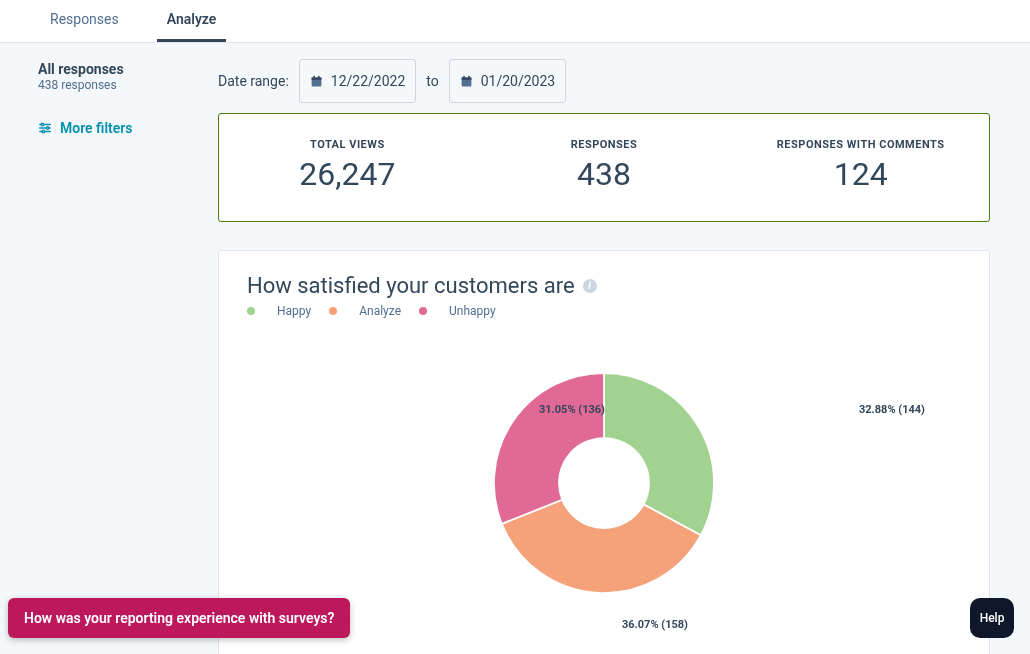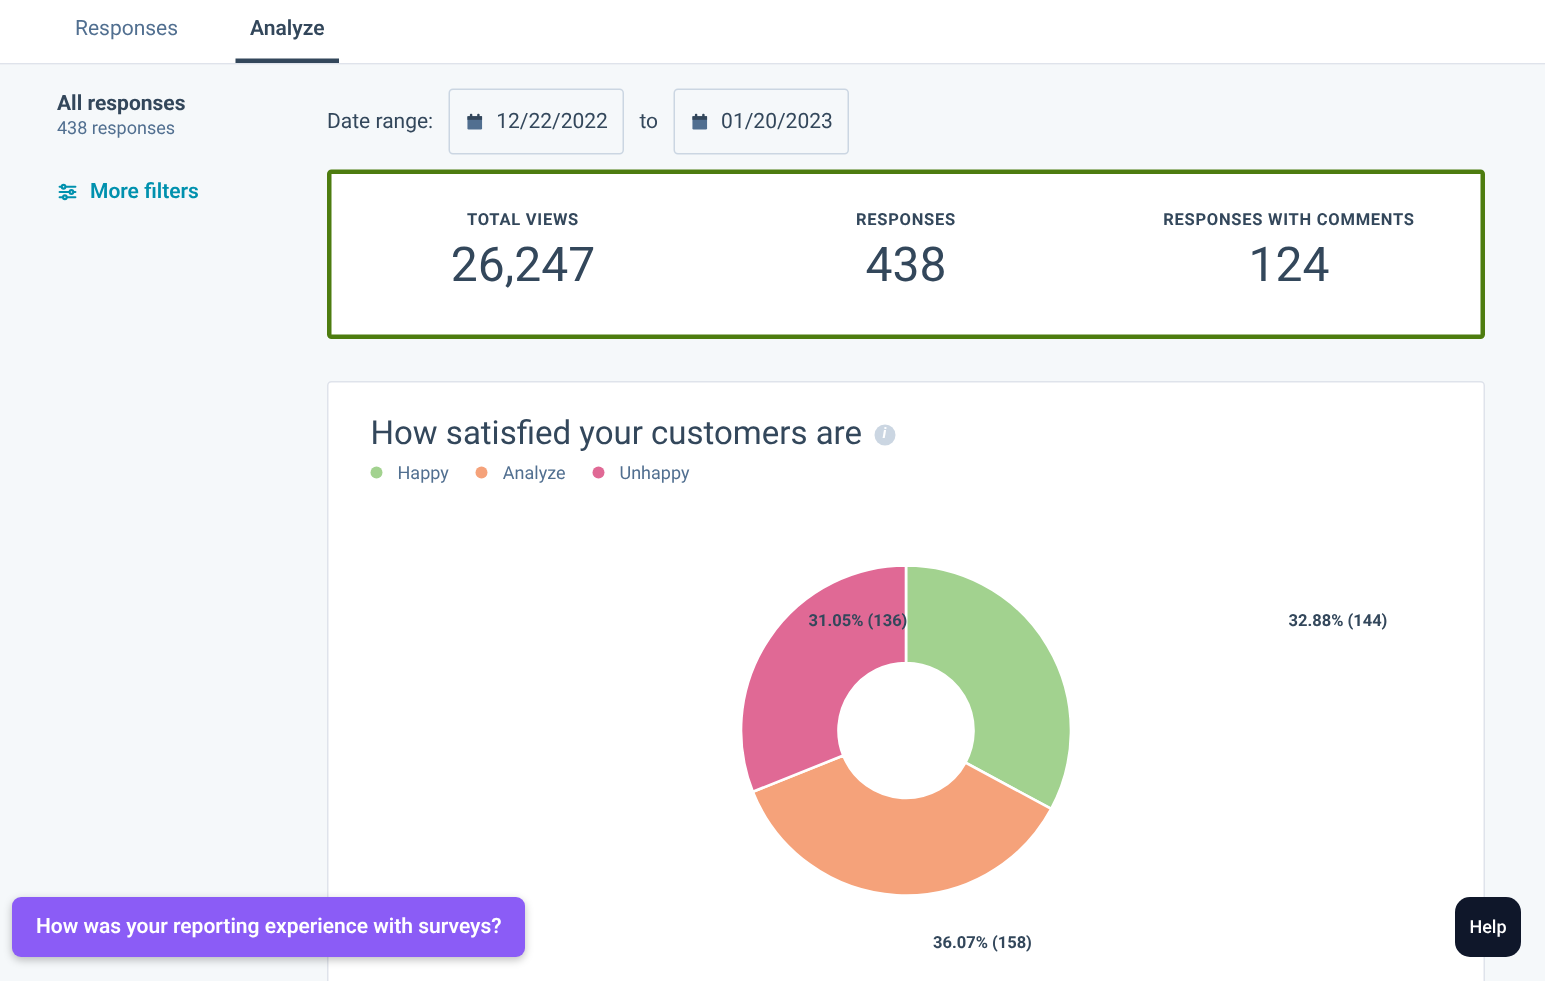--- a/index.html
+++ b/index.html
@@ -90,21 +90,21 @@
       align-items: center;
       gap: 8px;
       font-size: 14px;
       color: #33475b;
       min-width: 110px;
     }
     .date-input svg { fill: #516f90; }
     .cal-icon { width: 13px; height: 13px; }
     .metrics-card {
       background: #fff;
-      border: 3px solid #4d7c0f;
+      border: 1px solid #4d7c0f;
       border-radius: 3px;
       display: flex;
       padding: 24px 0 28px 0;
       margin-bottom: 28px;
     }
     .metric {
       flex: 1;
       text-align: center;
     }
     .metric-label {
@@ -150,21 +150,21 @@
       font-weight: 700;
       font-style: italic;
     }
     .legend {
       display: flex;
       gap: 18px;
       margin-top: 6px;
       font-size: 12px;
       color: #516f90;
     }
-    .legend-item { display: flex; align-items: center; gap: 10px; }
+    .legend-item { display: flex; align-items: center; gap: 22px; }
     .legend-dot { width: 8px; height: 8px; border-radius: 50%; }
     .donut-wrap {
       position: relative;
       width: 100%;
       height: 310px;
       display: flex;
       align-items: center;
       justify-content: center;
       margin-top: 10px;
     }
@@ -176,21 +176,21 @@
       color: #33475b;
       white-space: nowrap;
     }
     .lbl-happy   { left: 612px; top: 75px; }
     .lbl-unhappy { left: 292px; top: 75px; }
     .lbl-neutral { left: 375px; top: 290px; }
     .feedback-bar {
       position: absolute;
       left: 8px;
       bottom: 16px;
-      background: #8b5cf6;
+      background: #be185d;
       color: #fff;
       font-size: 14px;
       font-weight: 600;
       padding: 12px 16px;
       border-radius: 6px;
       box-shadow: 0 2px 6px rgba(0,0,0,0.25);
     }
     .help-btn {
       position: absolute;
       right: 16px;

